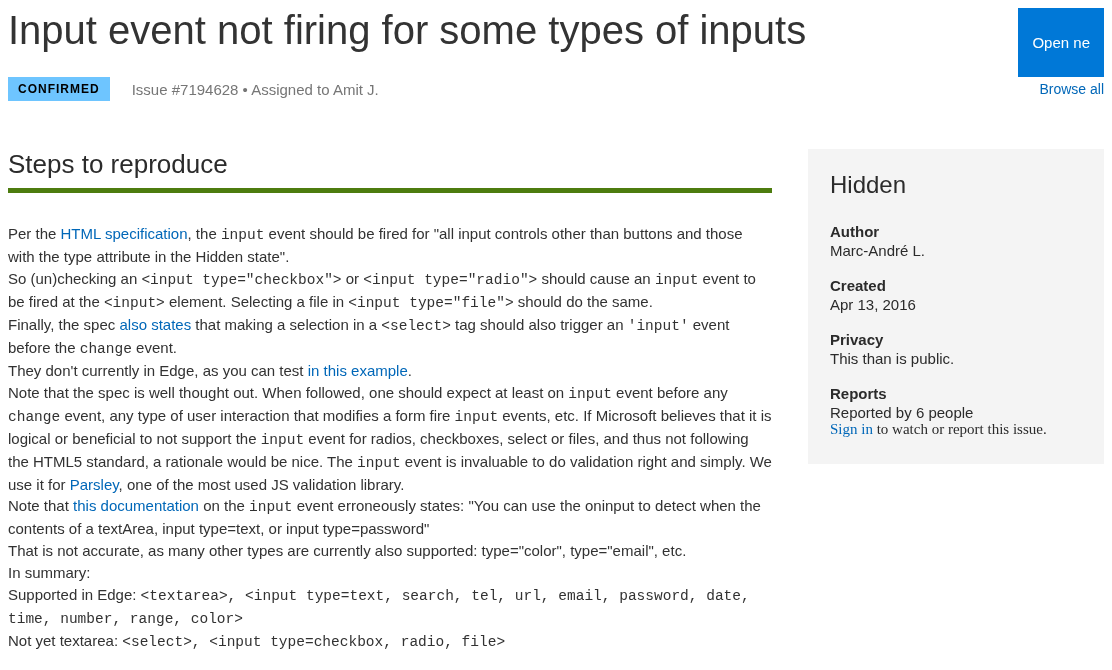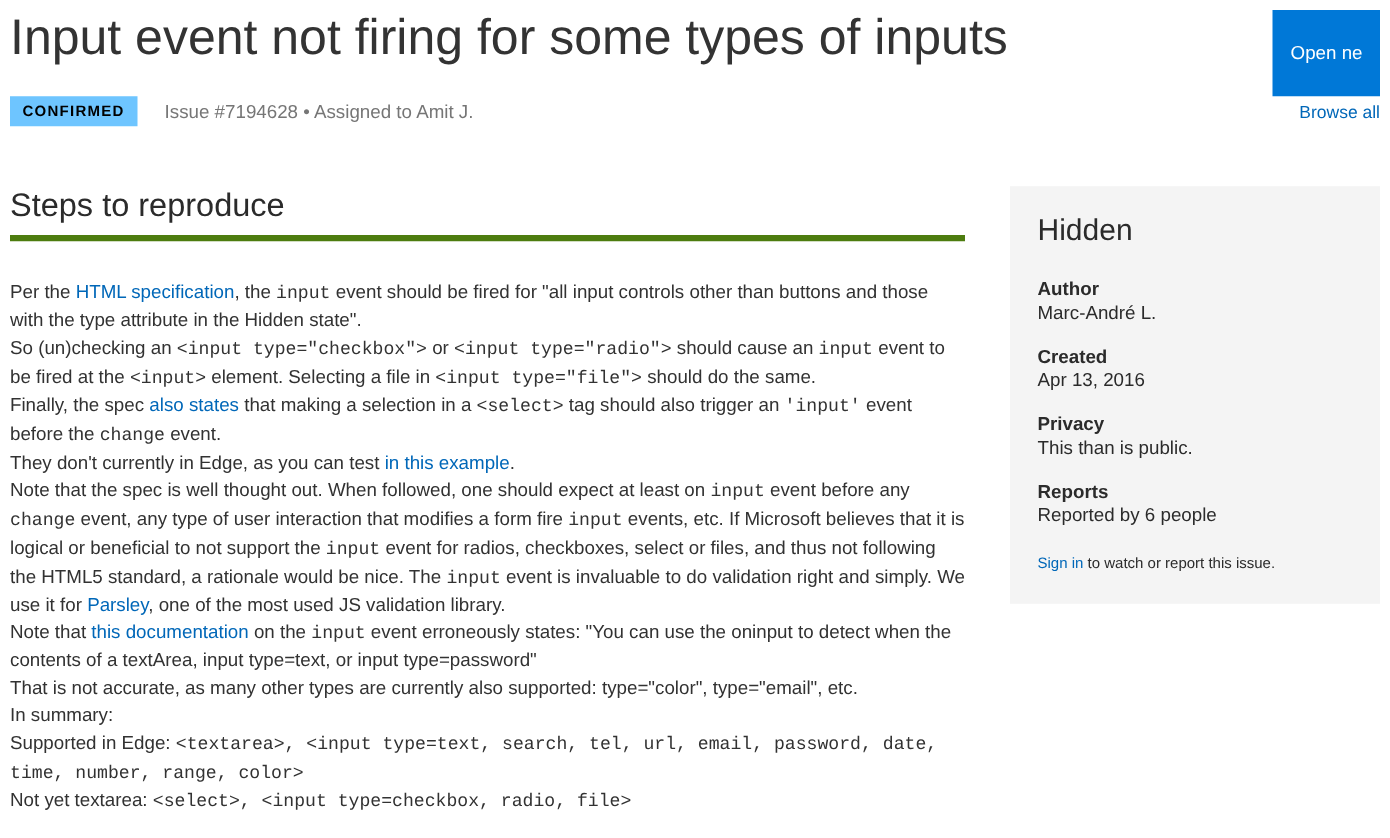--- a/index.html
+++ b/index.html
@@ -102,22 +102,22 @@
     font-weight: 600;
     font-size: 15px;
     margin-top: 18px;
   }
   .sidebar dl dt:first-child { margin-top: 4px; }
   .sidebar dl dd {
     font-size: 15px;
     margin-top: 2px;
   }
   .sidebar .watch {
-    margin-top: 22px;
-    font-size: 12px;
+    font-size: 15px;
+    font-family: Liberation Serif, serif;
   }
 </style>
 </head>
 <body>
 
 <div class="header-row">
   <h1 class="title">Input event not firing for some types of inputs</h1>
   <button class="open-btn">Open ne</button>
 </div>
 

